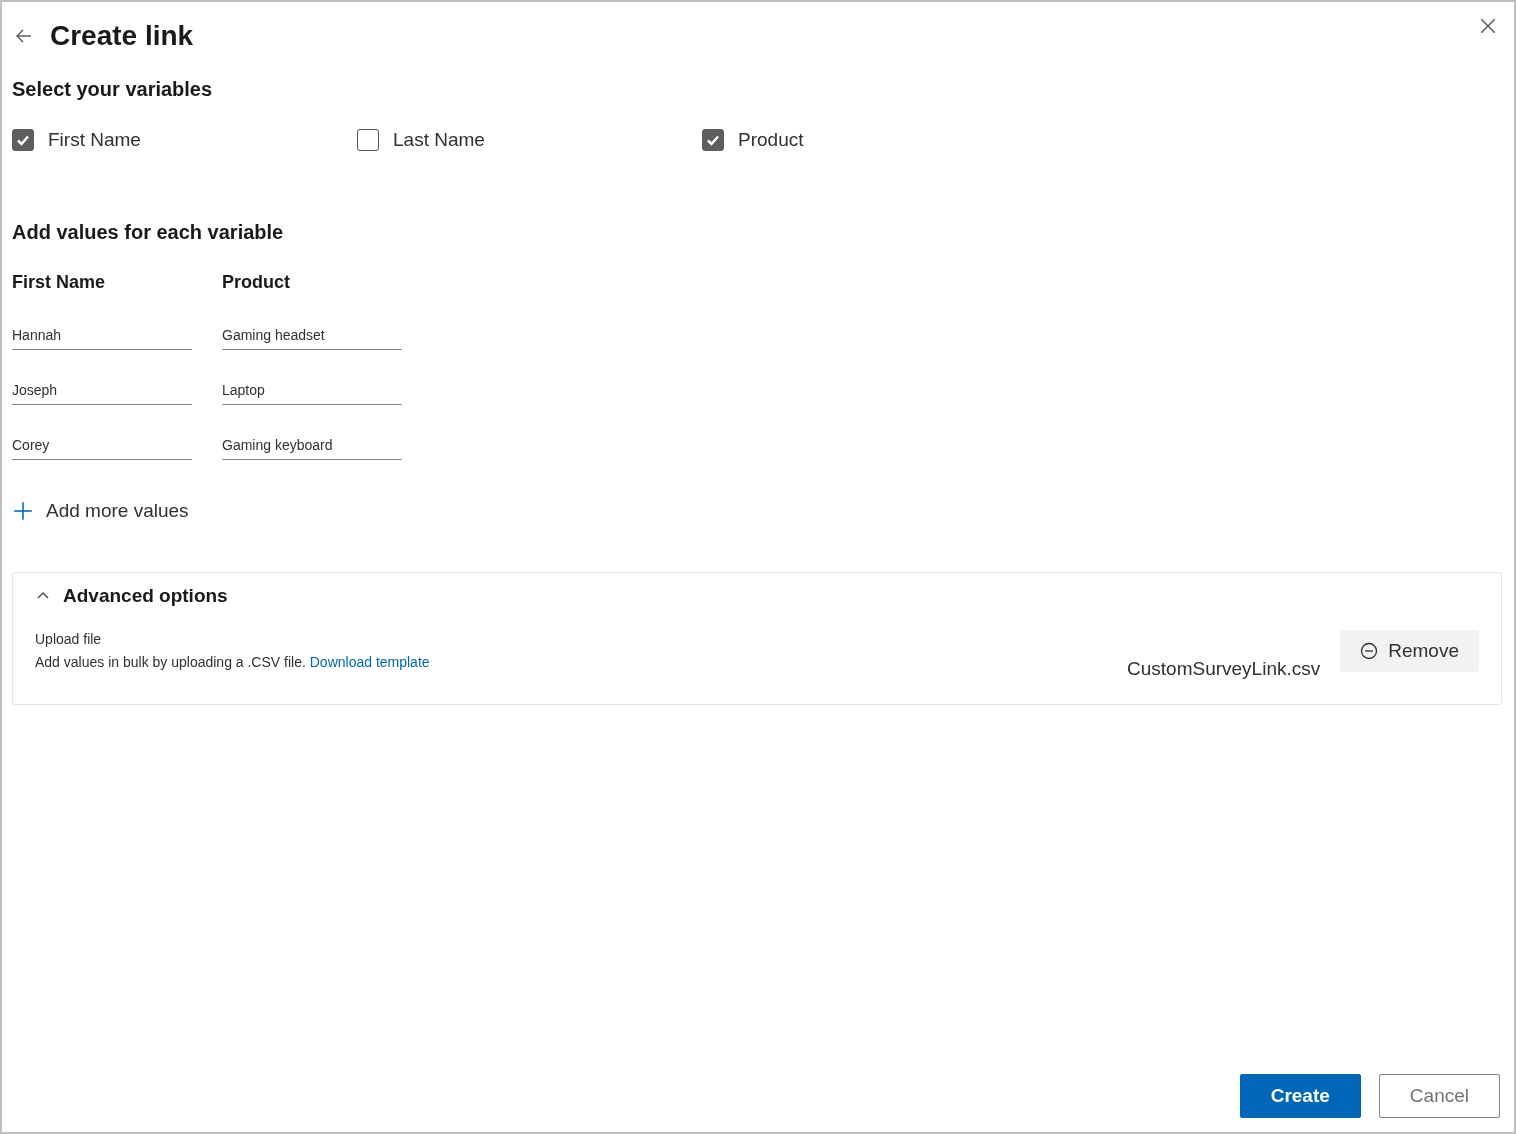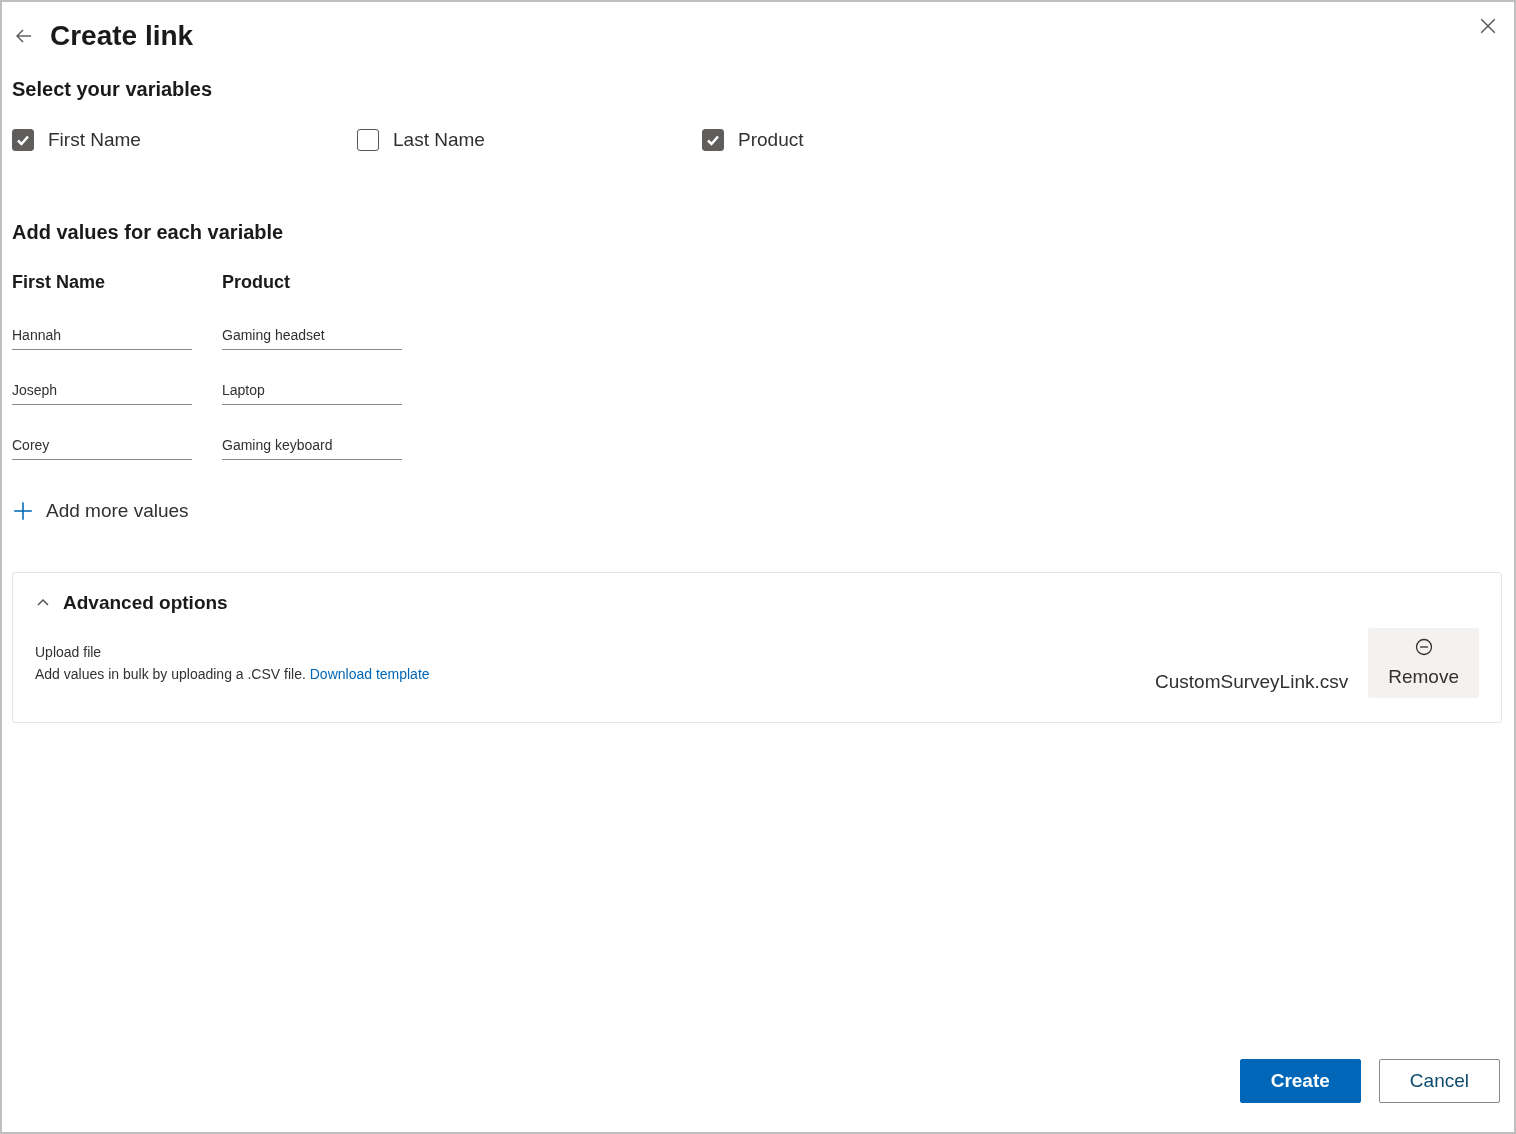--- a/index.html
+++ b/index.html
@@ -144,21 +144,21 @@
     .add-more .plus-icon {
       width: 22px;
       height: 22px;
     }
     .add-more-text {
       color: #323130;
     }
     .advanced-panel {
       border: 1px solid #e5e5e5;
       border-radius: 3px;
-      padding: 19px 22px 24px 22px;
+      padding: 12px 22px 24px 22px;
       margin: 0 2px 0 0;
     }
     .advanced-header {
       display: flex;
       align-items: center;
       gap: 12px;
       margin-bottom: 14px;
       cursor: pointer;
     }
     .chevron {
@@ -199,49 +199,48 @@
       display: flex;
       align-items: center;
       gap: 10px;
       background: #f3f2f1;
       border: none;
       padding: 10px 20px;
       font-size: 19px;
       color: #323130;
       cursor: pointer;
       border-radius: 2px;
-      flex-direction: column;
     }
     .remove-btn svg {
       width: 18px;
       height: 18px;
     }
     .footer-buttons {
       position: absolute;
-      bottom: 29px;
+      bottom: 14px;
       right: 14px;
       display: flex;
       gap: 18px;
     }
     .btn {
       padding: 10px 30px;
       font-size: 19px;
       border-radius: 2px;
       cursor: pointer;
       border: 1px solid transparent;
     }
     .btn-primary {
       background: #0067b8;
       color: #fff;
       font-weight: 600;
       border-color: #0067b8;
     }
     .btn-secondary {
       background: #fff;
-      color: #0c4a6e;
+      color: #737373;
       border: 1px solid #8a8886;
     }
   </style>
 </head>
 <body>
 
 <div class="panel">
 
   <div class="close-btn">
     <svg viewBox="0 0 16 16" fill="none" stroke="currentColor" stroke-width="1.2">

